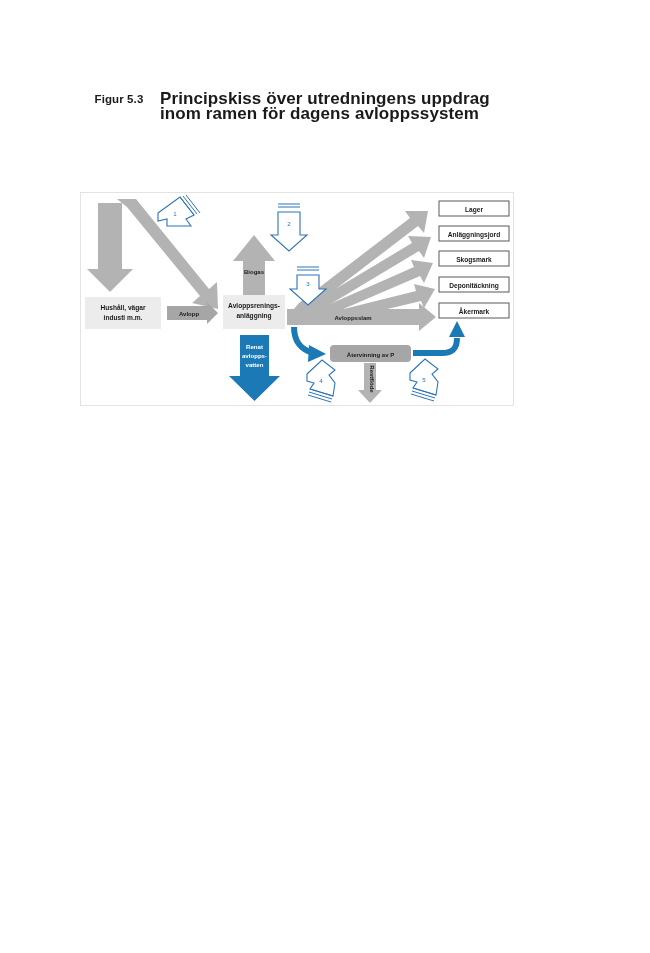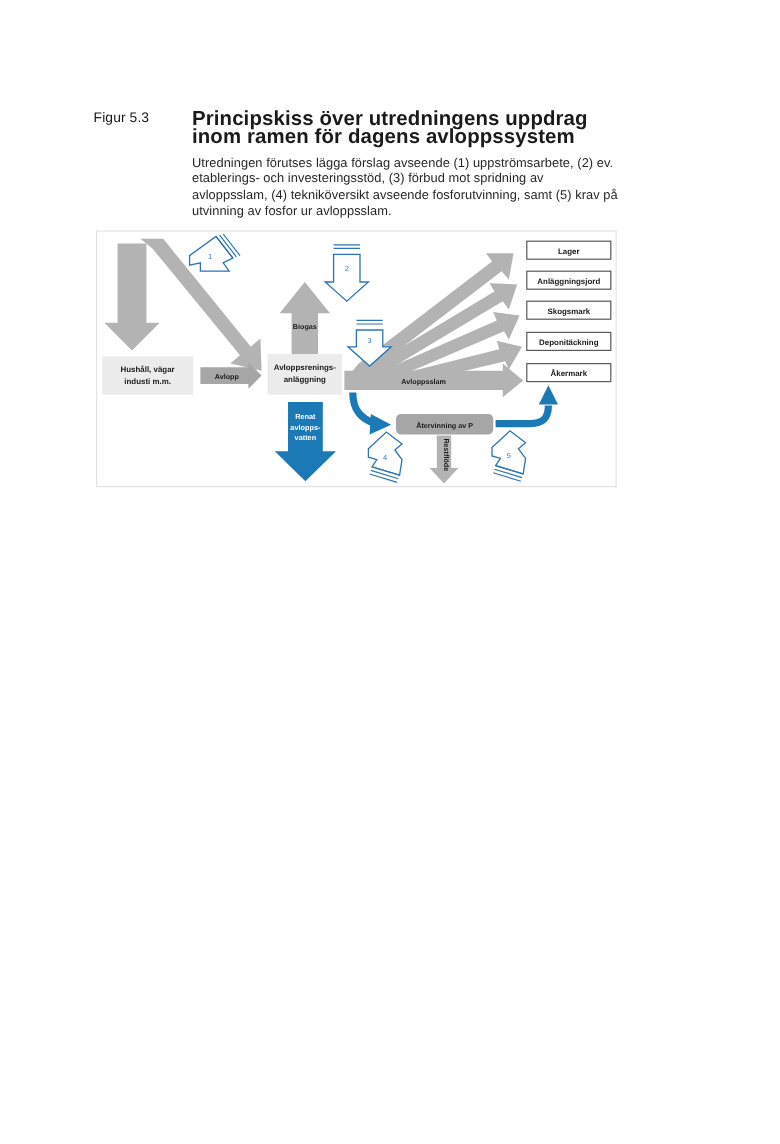--- a/index.html
+++ b/index.html
@@ -11,22 +11,22 @@
     position:relative;
     overflow:hidden;
   }
 
   
   #caption-block{
     position:absolute;left:78px;top:92px;width:440px;
   }
   #caption-row{display:flex;align-items:flex-start;}
   .fig-label{
-    font-weight:normal;font-size:11.5px;line-height:14.5px;
-    width:82px;flex:0 0 82px;letter-spacing:.1px;
+    font-weight:bold;font-size:11.5px;line-height:14.5px;
+    width:82px;flex:0 0 82px;letter-spacing:.1px;text-align:center;
   }
   .fig-title{
     font-weight:bold;font-size:17px;line-height:14.5px;
     flex:1;letter-spacing:.1px;
   }
   #caption-desc{
     margin-left:82px;margin-top:9px;
     font-size:10.7px;line-height:13.4px;letter-spacing:.05px;
     color:#262626;
   }
@@ -67,21 +67,20 @@
   }
 </style>
 </head>
 <body>
 
 <div id="caption-block">
   <div id="caption-row">
     <div class="fig-label">Figur 5.3</div>
     <div class="fig-title">Principskiss över utredningens uppdrag inom ramen för dagens avloppssystem</div>
   </div>
-  <div id="caption-desc">Utredningen förutses lägga förslag avseende (1) uppströmsarbete, (2) ev. etablerings- och investeringsstöd, (3) förbud mot spridning av avloppsslam, (4) tekniköversikt avseende fosforutvinning, samt (5) krav på utvinning av fosfor ur avloppsslam.</div>
 </div>
 
 <div id="diagram">
 <svg width="432" height="212" viewBox="0 0 432 212" xmlns="http://www.w3.org/2000/svg">
 
   <g>
     <path class="gray-arrow" d="M17,10 L41,10 L41,76 L52,76 L29,99 L6,76 L17,76 Z"></path>
   </g>
 
   <g>

